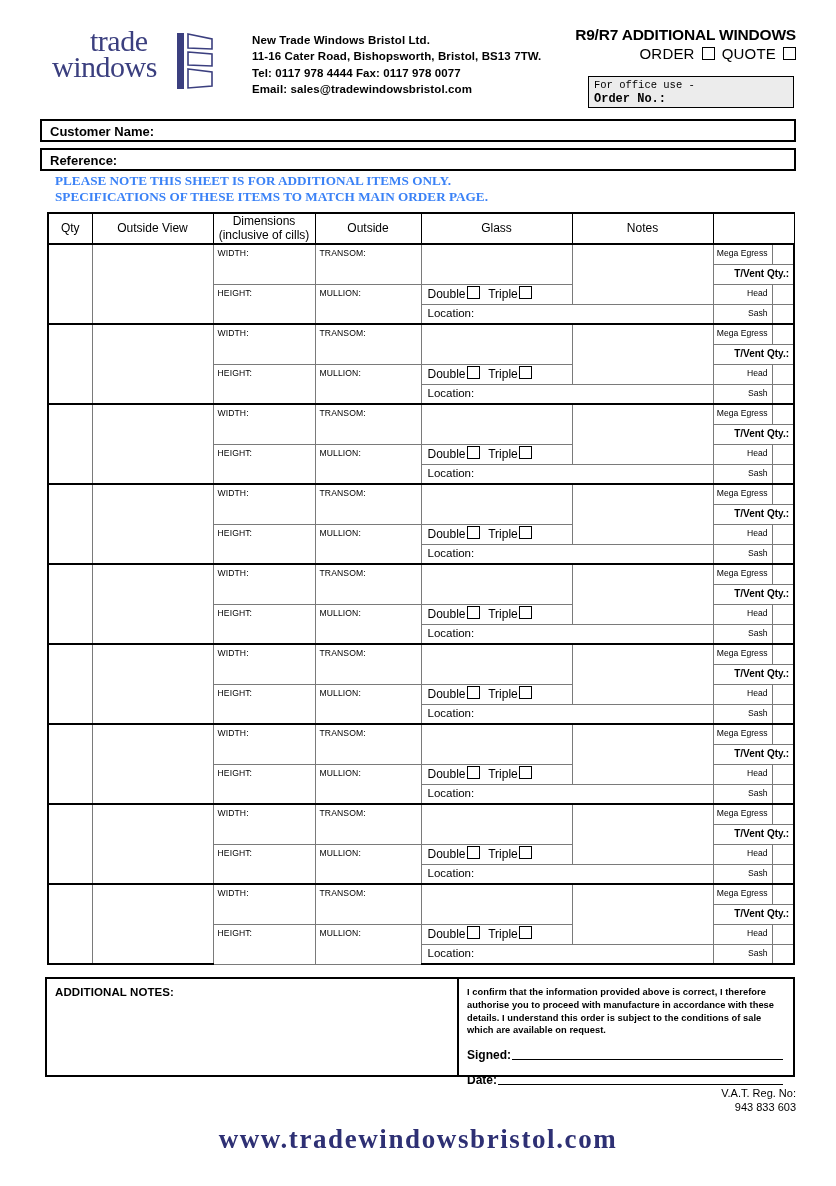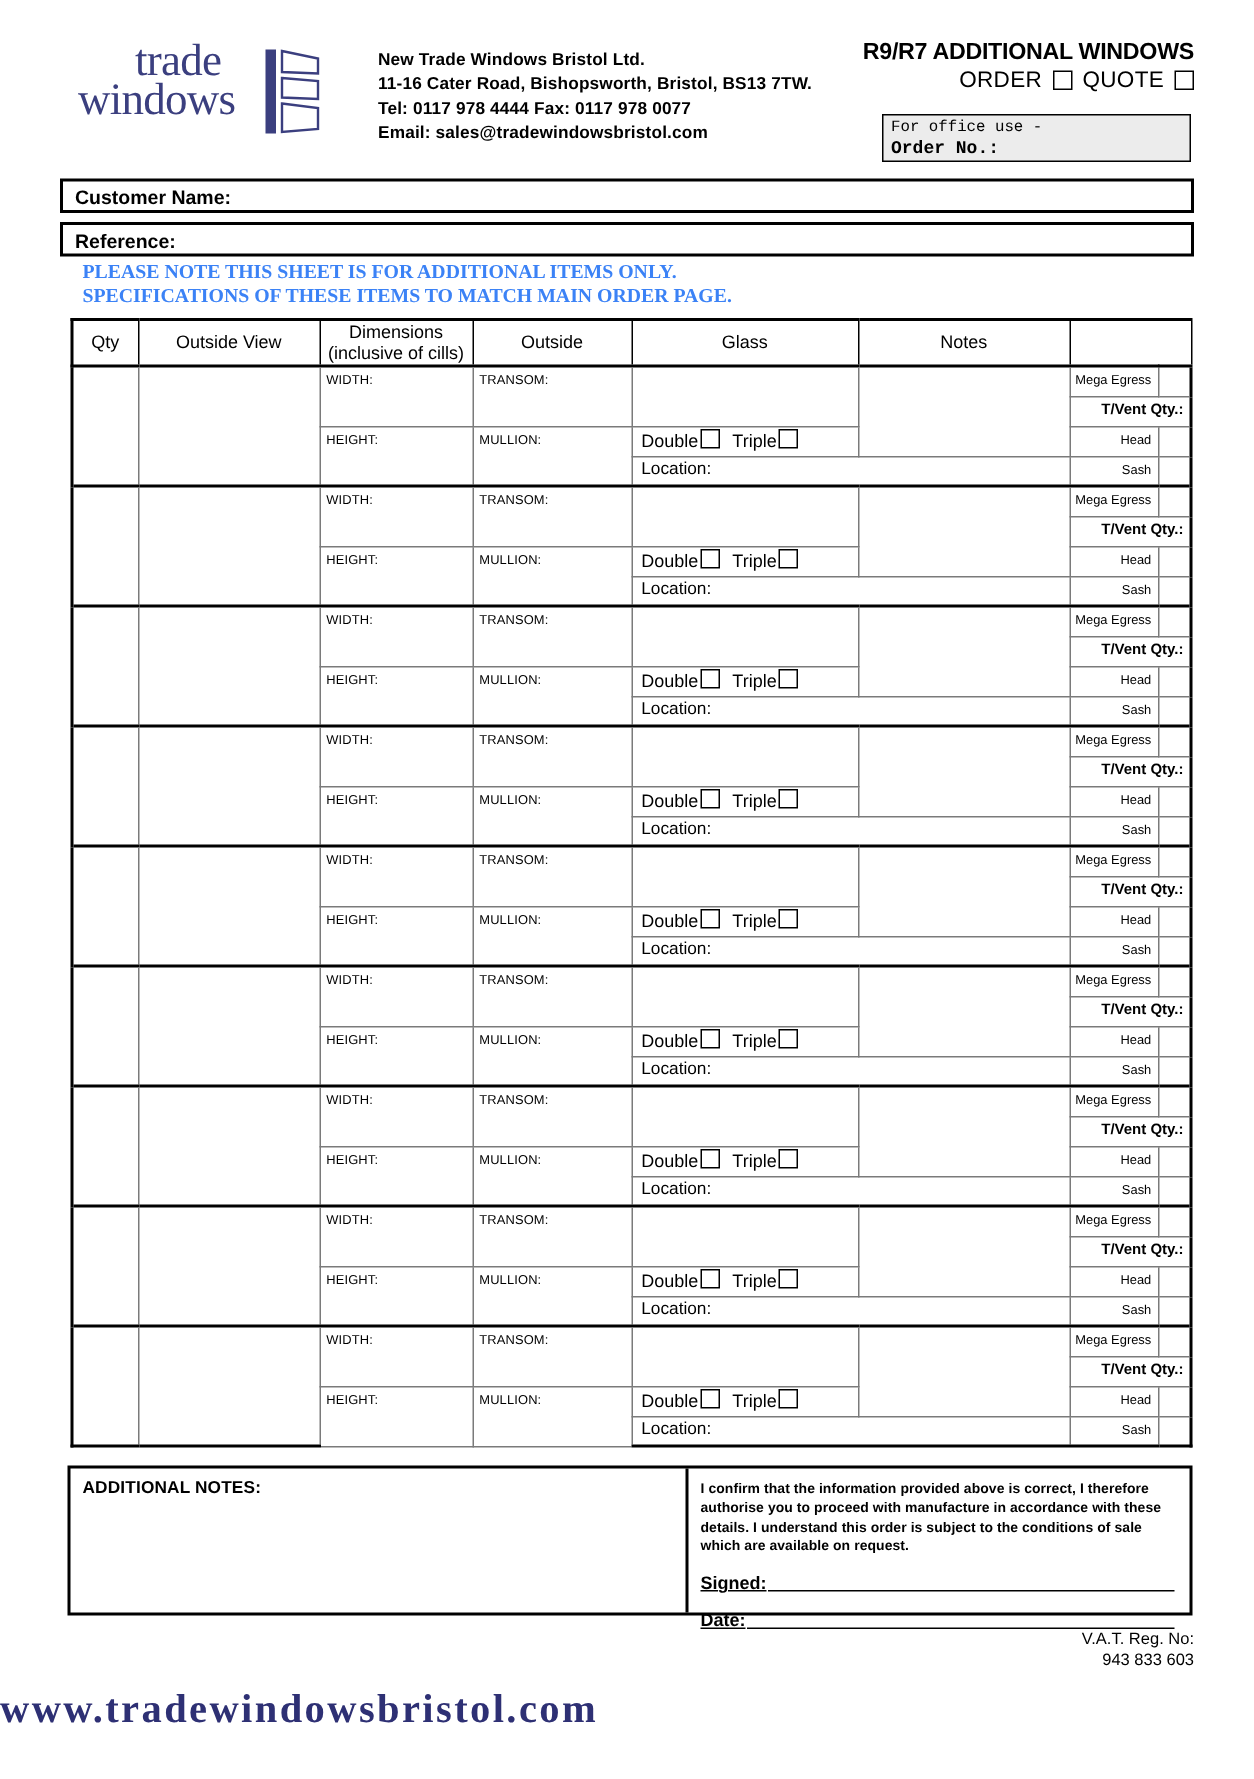--- a/index.html
+++ b/index.html
@@ -70,28 +70,28 @@
   .sidelbl { font-size:8.6px; text-align:right; padding:3px 4px 0 0; white-space:nowrap; }
   .sidelbl.b { font-weight:bold; font-size:10px; padding-top:3px; }
 
   
   .bottom { position:absolute; left:45px; top:977px; width:750px; height:100px;
       border:2px solid #000; display:flex; }
   .bl { flex:0 0 412px; border-right:2px solid #000; padding:7px 0 0 8px; }
   .bl-title { font-size:11.5px; font-weight:bold; letter-spacing:0.1px; }
   .br { flex:1; padding:7px 10px 0 8px; }
   .confirm { font-size:9.3px; font-weight:bold; line-height:1.38; letter-spacing:0.05px; }
-  .sig { font-size:12px; font-weight:bold; margin-top:11px; display:flex; align-items:center;text-decoration:underline; }
+  .sig { font-size:12px; font-weight:bold; margin-top:11px; display:flex; align-items:flex-start; }
   .sig .rule { flex:1; border-bottom:1.4px solid #000; margin-left:1px; height:12px; }
 
   
   .footer { position:absolute; left:0; top:1082px; width:836px; height:60px; }
   .vat { position:absolute; right:40px; top:4px; text-align:right;
       font-size:11px; line-height:1.28; }
-  .url { position:absolute; left:0; top:1124px; width:836px; text-align:left;
+  .url { position:absolute; left:0; top:1124px; width:836px; text-align:center;
       font-family:"Liberation Serif", serif; font-weight:bold; font-size:27px;
       color:#2e3074; letter-spacing:1.6px; }
 </style>
 </head>
 <body>
 
 <div class="page">
 
   <div class="header">
 

